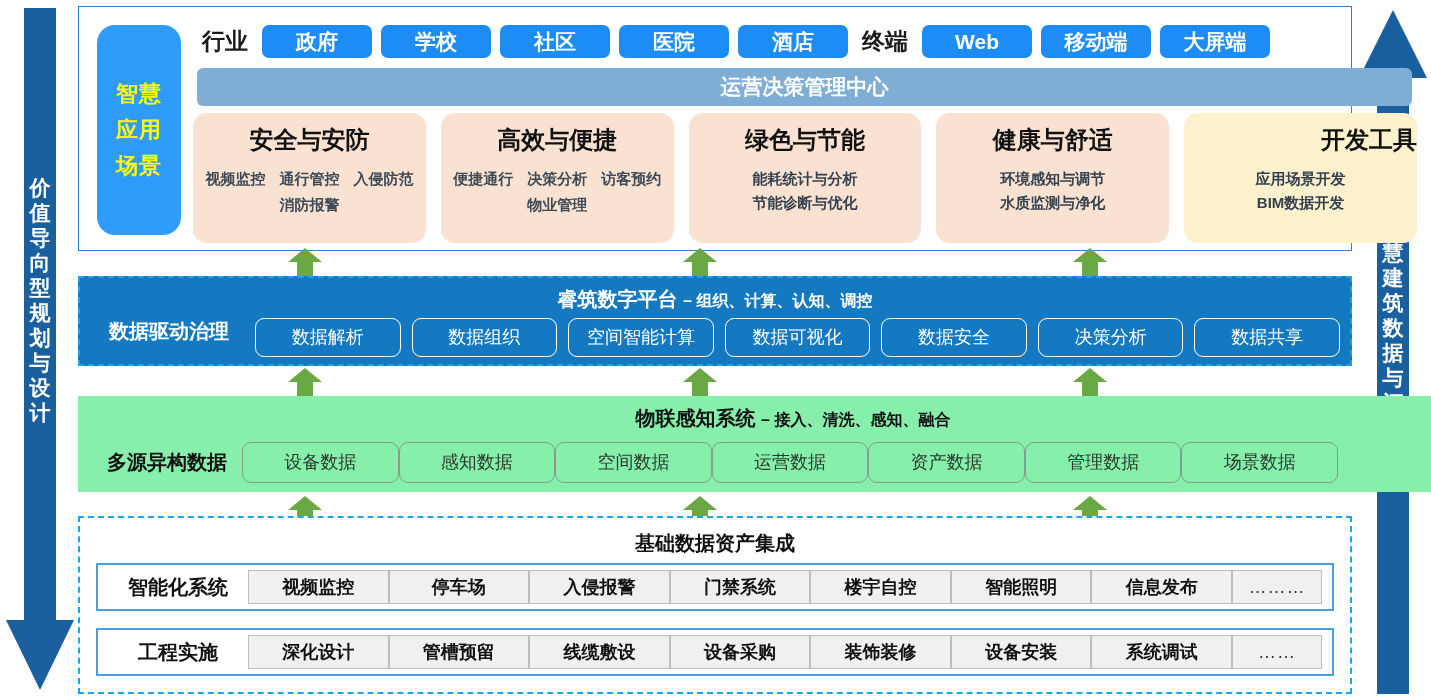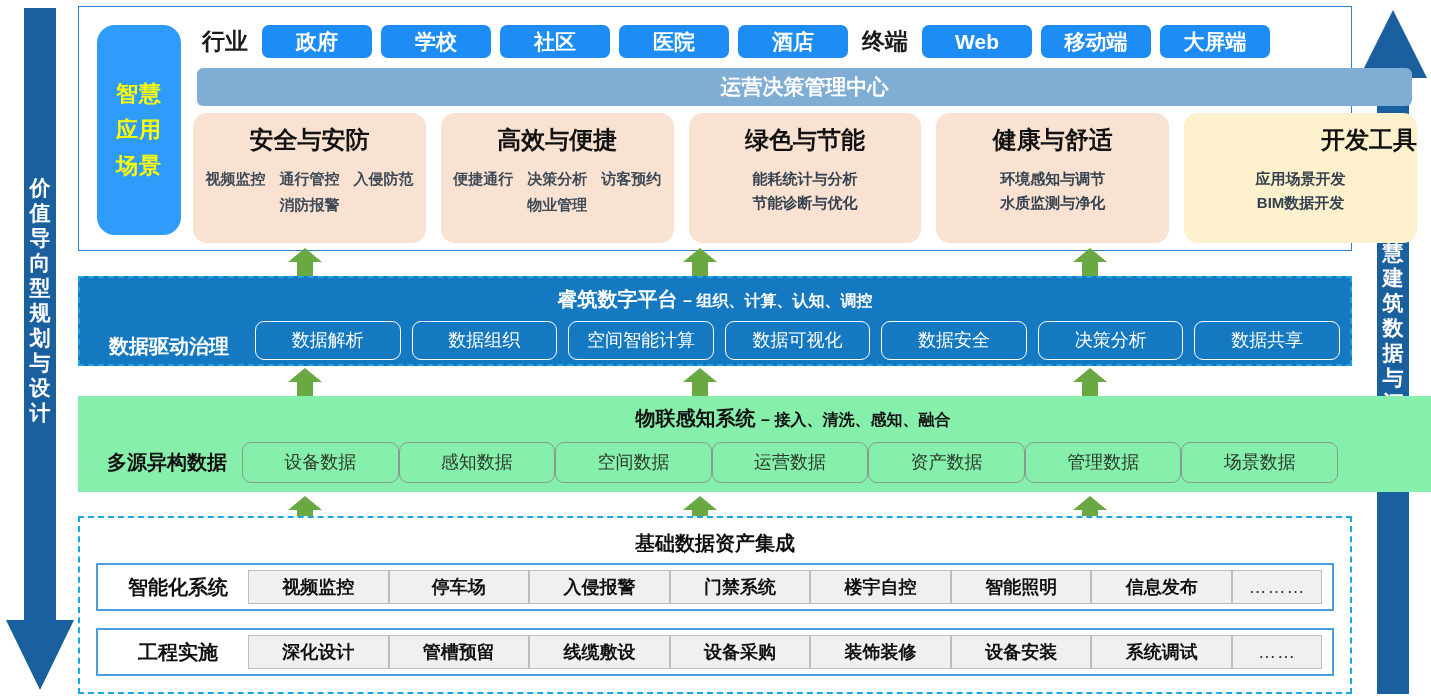--- a/index.html
+++ b/index.html
@@ -83,21 +83,21 @@
     position:absolute;left:78px;top:276px;width:1274px;height:90px;
     background:#1479c0;border:2px dashed #1ea1e8;box-sizing:border-box;
   }
   .plat-title{
     position:absolute;left:0;top:8px;width:100%;text-align:center;
     color:#ffffff;font-size:20px;font-weight:bold;
   }
   .plat-title .sub{font-size:16px;font-weight:bold;}
   .plat-row{
     position:absolute;left:14px;top:40px;width:1246px;height:42px;
-    display:flex;align-items:flex-end;gap:11px;
+    display:flex;align-items:flex-start;gap:11px;
   }
   .row-label{
     color:#ffffff;font-size:20px;font-weight:bold;white-space:nowrap;
     width:150px;text-align:center;flex:none;
   }
   .pill{
     flex:1;height:37px;line-height:37px;text-align:center;
     border:1.5px solid #ffffff;border-radius:9px;color:#ffffff;
     font-size:18px;white-space:nowrap;
   }

